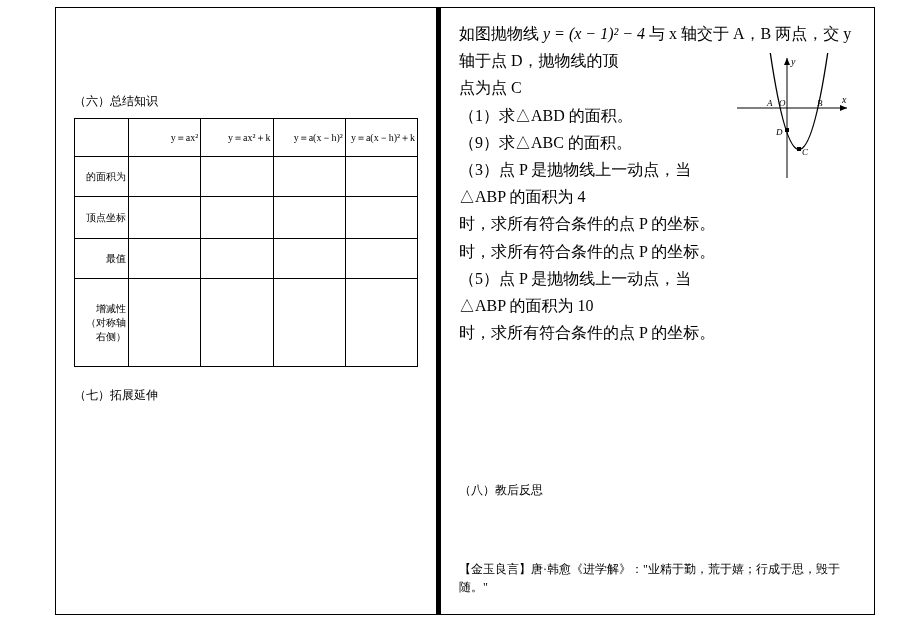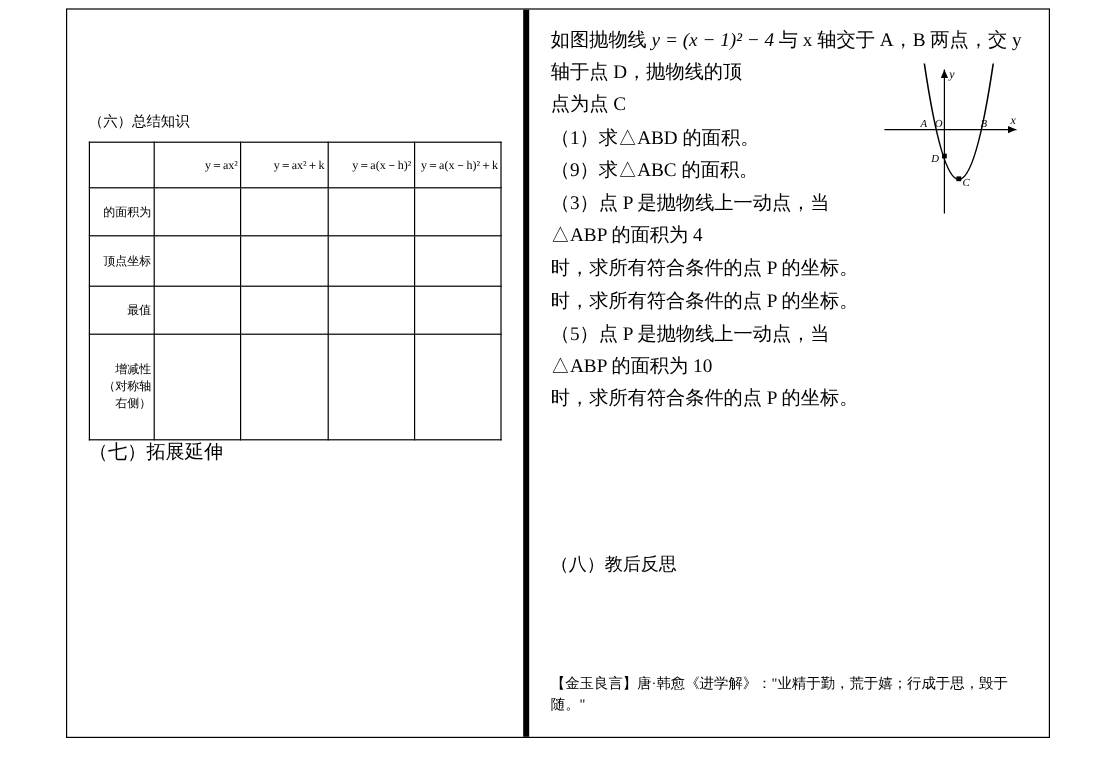--- a/index.html
+++ b/index.html
@@ -58,41 +58,42 @@
     .summary-table tr.header-row td { height: 38px; }
     .summary-table tr.r1 td { height: 40px; }
     .summary-table tr.r2 td { height: 42px; }
     .summary-table tr.r3 td { height: 40px; }
     .summary-table tr.r4 td { height: 40px; margin-left: 12px; }
     .summary-table tr.r5 td { height: 88px; margin-left: 10px; }
     .multi-line {
       line-height: 1.4;
     }
     .extension-title {
-      font-size: 16px;
+      font-size: 12px;
+      margin-top: 20px;
     }
     .problem-text {
       font-size: 16px;
       line-height: 1.7;
     }
     .diagram {
       position: absolute;
       right: 22px;
       top: 45px;
       width: 120px;
       height: 130px;
     }
     .problem-block {
       width: 260px;
     }
     .reflection {
       position: absolute;
       left: 18px;
-      top: 453px;
-      font-size: 15px;
+      top: 474px;
+      font-size: 12px;
     }
     .quote {
       position: absolute;
       left: 18px;
       bottom: 18px;
       right: 18px;
       font-size: 12px;
       line-height: 1.5;
     }
     .formula {

